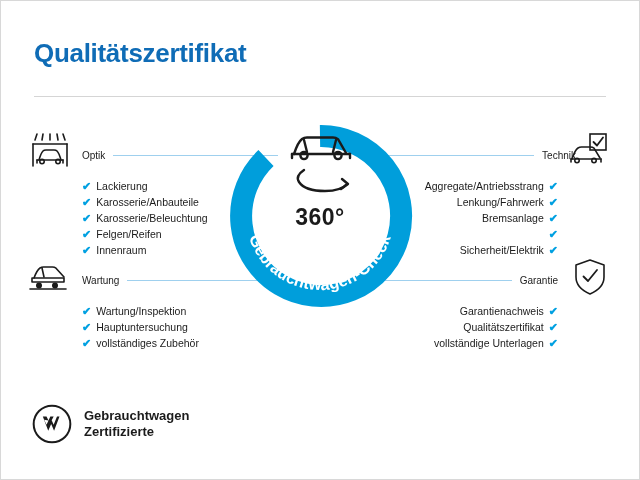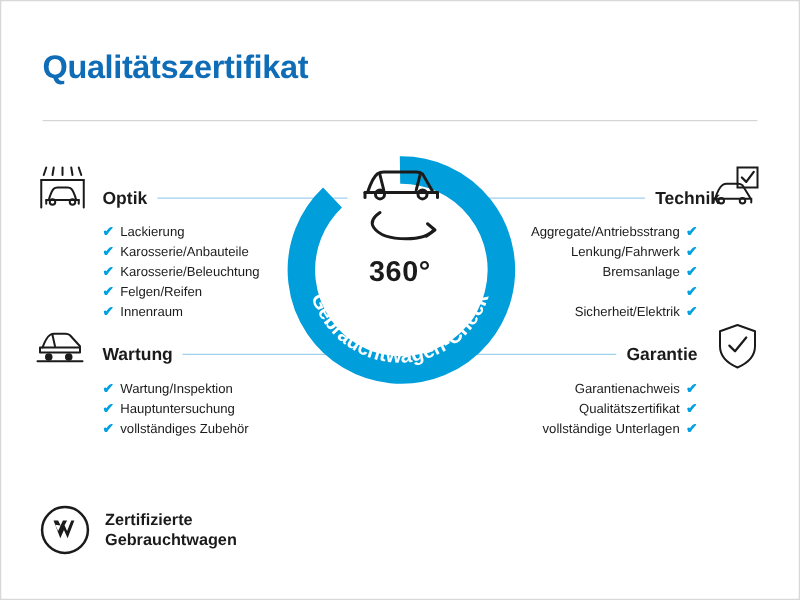--- a/index.html
+++ b/index.html
@@ -38,22 +38,22 @@
   }
 
   
   .sec {
     position: absolute;
     display: flex;
     align-items: center;
     gap: 8px;
   }
   .sec-label {
-    font-size: 14px;
-    font-weight: bold;
+    font-size: 10px;
+    font-weight: normal;
     color: #1b1b1b;
     white-space: nowrap;
   }
   .sec-rule {
     height: 1px;
     background: #9fd0ee;
   }
 
   
   #sec-optik   { left: 82px; top: 150px; width: 196px; }
@@ -324,18 +324,18 @@
     <div class="deg">360°</div>
   </div>
 
   <div id="footer">
     <svg id="vw-logo" viewBox="0 0 48 48">
       <circle cx="24" cy="24" r="22" fill="none" stroke="#1b1b1b" stroke-width="2.4"></circle>
       <path d="M13 15 L19.5 32 L23 24 L26.5 32 L33 15 L30 15 L26 25 L23.6 19.5 L26 15 L22 15 L19.8 19.8 L17.4 15 z" fill="#1b1b1b"></path>
       <path d="M19.8 19.8 L17.4 25 L14.6 19 z" fill="#ffffff"></path>
     </svg>
     <div class="footer-text">
+      <div>Gebrauchtwagen</div>
       <div>Zertifizierte</div>
-      <div>Gebrauchtwagen</div>
     </div>
   </div>
 
 </div>
 
 </body></html>

